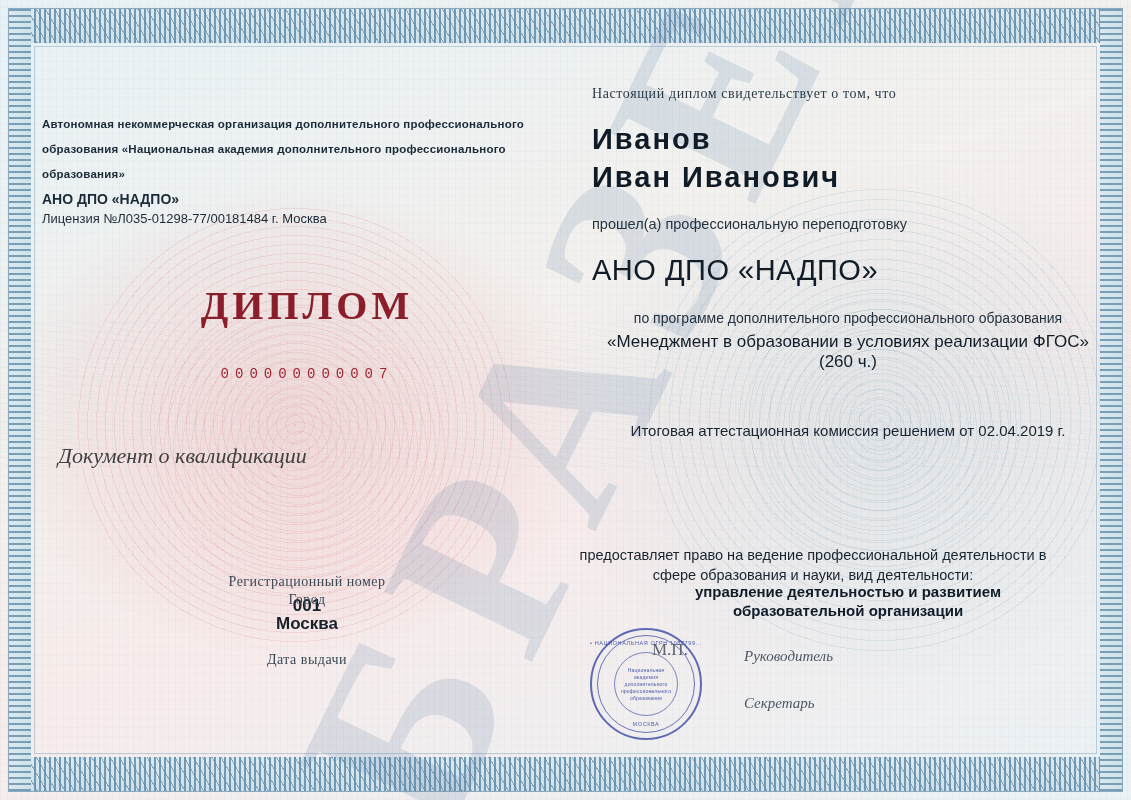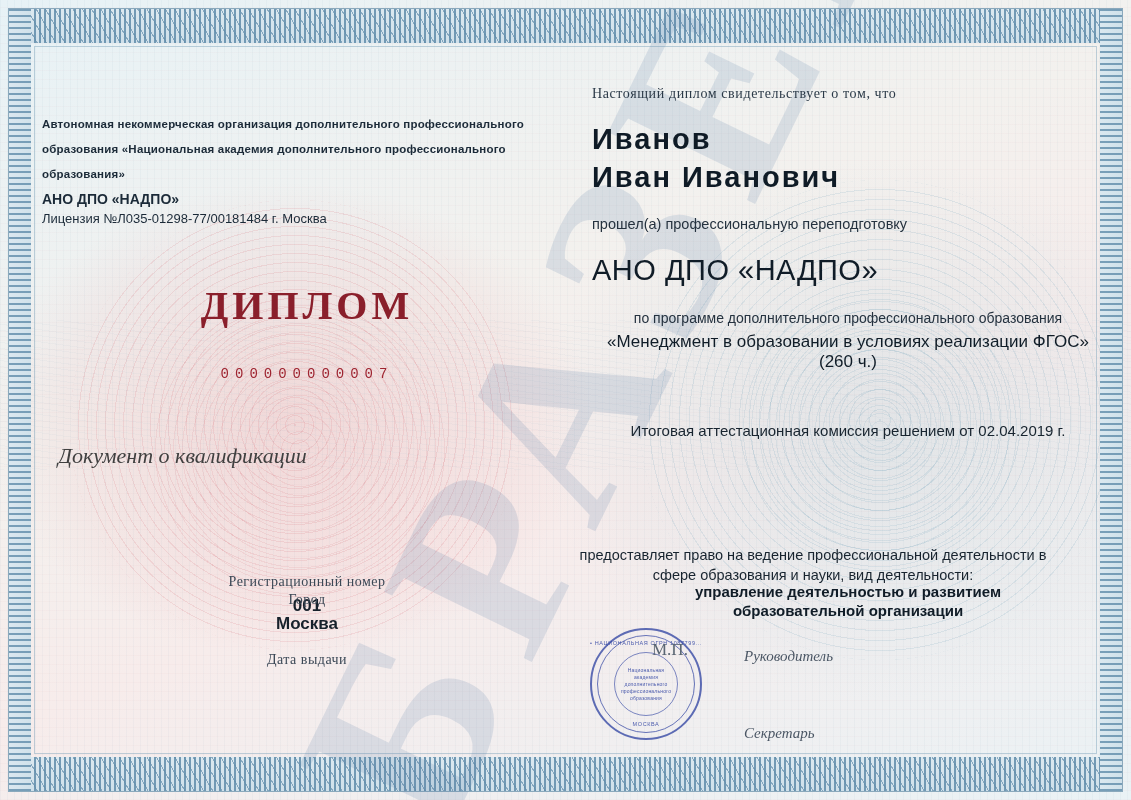--- a/index.html
+++ b/index.html
@@ -308,21 +308,21 @@
     top: 648px;
     width: 250px;
     text-align: left;
   }
   .sign-block div {
     font-family: "Liberation Serif", serif;
     font-style: italic;
     font-size: 15px;
     color: #4a5664;
   }
-  .sign-block .s2 { margin-top: 60px; }
+  .sign-block .s2 { margin-top: 30px; }
 
   .mp {
     position: absolute;
     left: 652px;
     top: 640px;
     font-family: "Liberation Serif", serif;
     font-size: 17px;
     color: #5a6673;
     text-align: right;
   }

